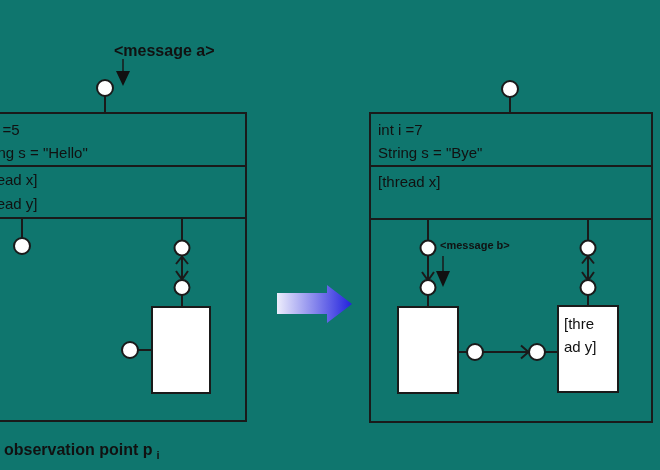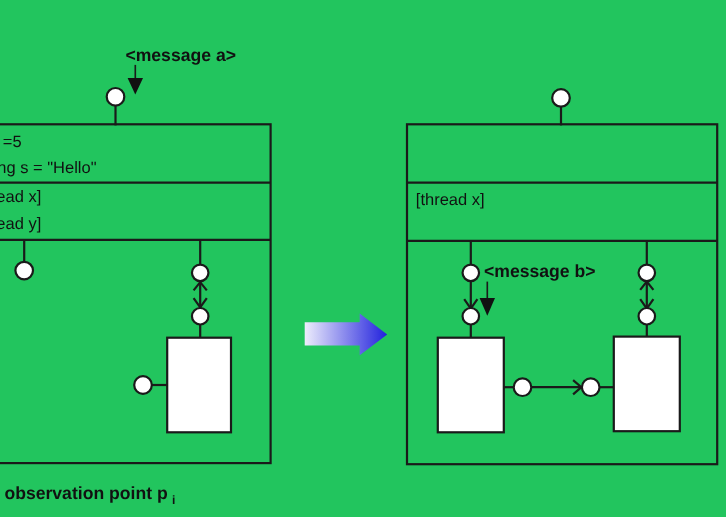--- a/index.html
+++ b/index.html
@@ -1,17 +1,17 @@
 <!DOCTYPE html>
 <html><head>
 <meta charset="utf-8">
 <style>
   html,body{margin:0;padding:0;background:#fff;}
   #canvas{
-    position:relative;width:660px;height:470px;background:#22c55e;
+    position:relative;width:660px;height:470px;background:#0f766e;
     overflow:hidden;font-family:"Liberation Sans",sans-serif;color:#111;
   }
   #figure-svg{position:absolute;left:0;top:0;}
   .txt{position:absolute;font:15px/23px "Liberation Sans",sans-serif;color:#111;white-space:nowrap;}
   .guards{line-height:24px;}
   .msg{position:absolute;font:bold 16px "Liberation Sans",sans-serif;color:#111;white-space:nowrap;}
   .caption{position:absolute;font:bold 16px "Liberation Sans",sans-serif;color:#111;white-space:nowrap;}
   .caption .sub{font-size:11px;position:relative;top:4px;margin-left:4px;}
 </style>
 </head>
@@ -103,26 +103,34 @@
   <div class="txt" style="left:-25px;top:118px;">
     <div>int i =5</div>
     <div>String s = "Hello"</div>
   </div>
 
   <div class="txt guards" style="left:-25px;top:168px;">
     <div>[thread x]</div>
     <div>[thread y]</div>
   </div>
 
+  <div class="txt" style="left:378px;top:118px;">
+    <div>int i =7</div>
+    <div>String s = "Bye"</div>
+  </div>
 
   <div class="txt" style="left:378px;top:170px;">
     <div>[thread x]</div>
   </div>
 
-  <div class="msg" style="left:440px;top:239px;font-size:16px;">&lt;message b&gt;</div>
+  <div class="msg" style="left:440px;top:239px;font-size:11px;">&lt;message b&gt;</div>
 
+  <div class="txt" style="left:564px;top:312px;">
+    <div>[thre</div>
+    <div>ad y]</div>
+  </div>
 
   <div class="caption" style="left:4px;top:441px;">
     <span>observation point p</span><span class="sub">i</span>
   </div>
 
 
 </div>
 
 </body></html>

